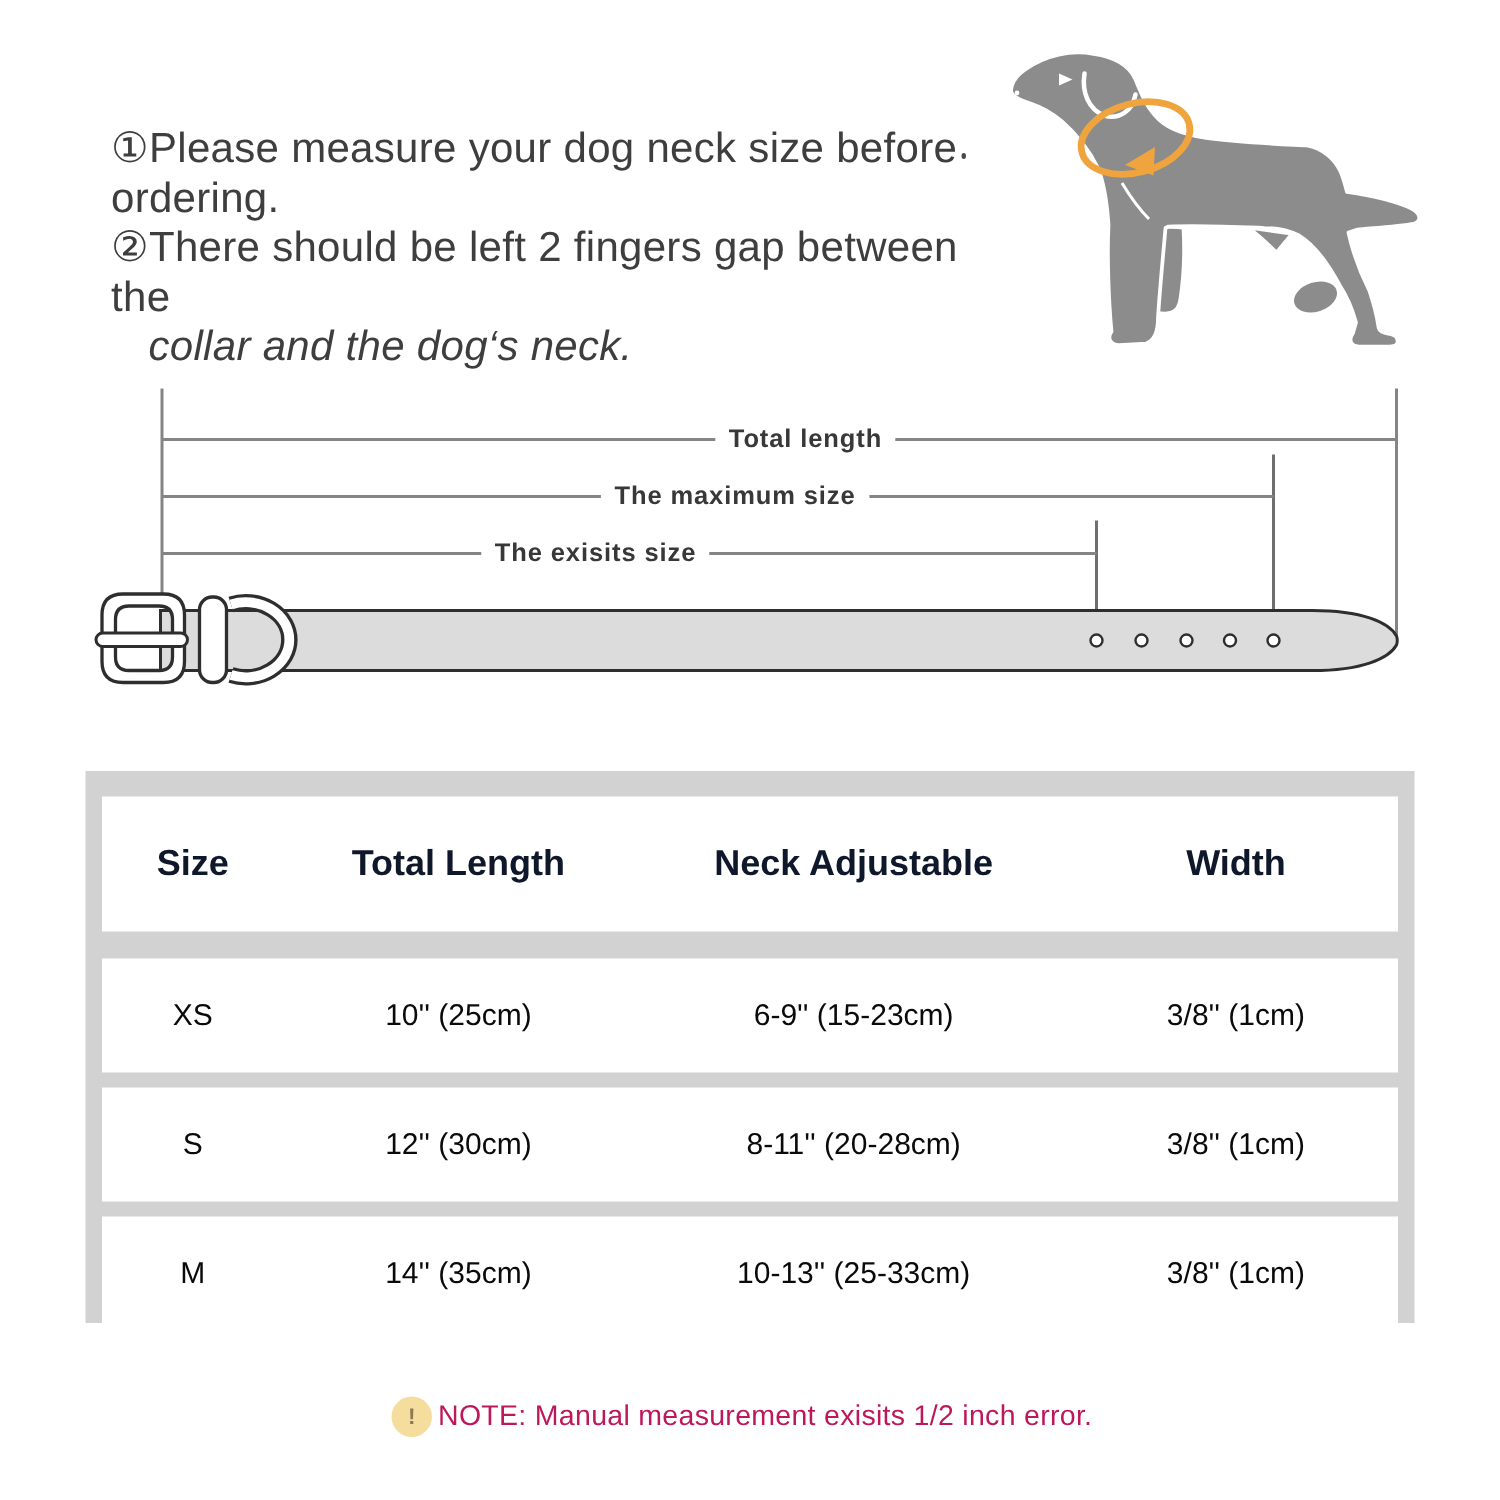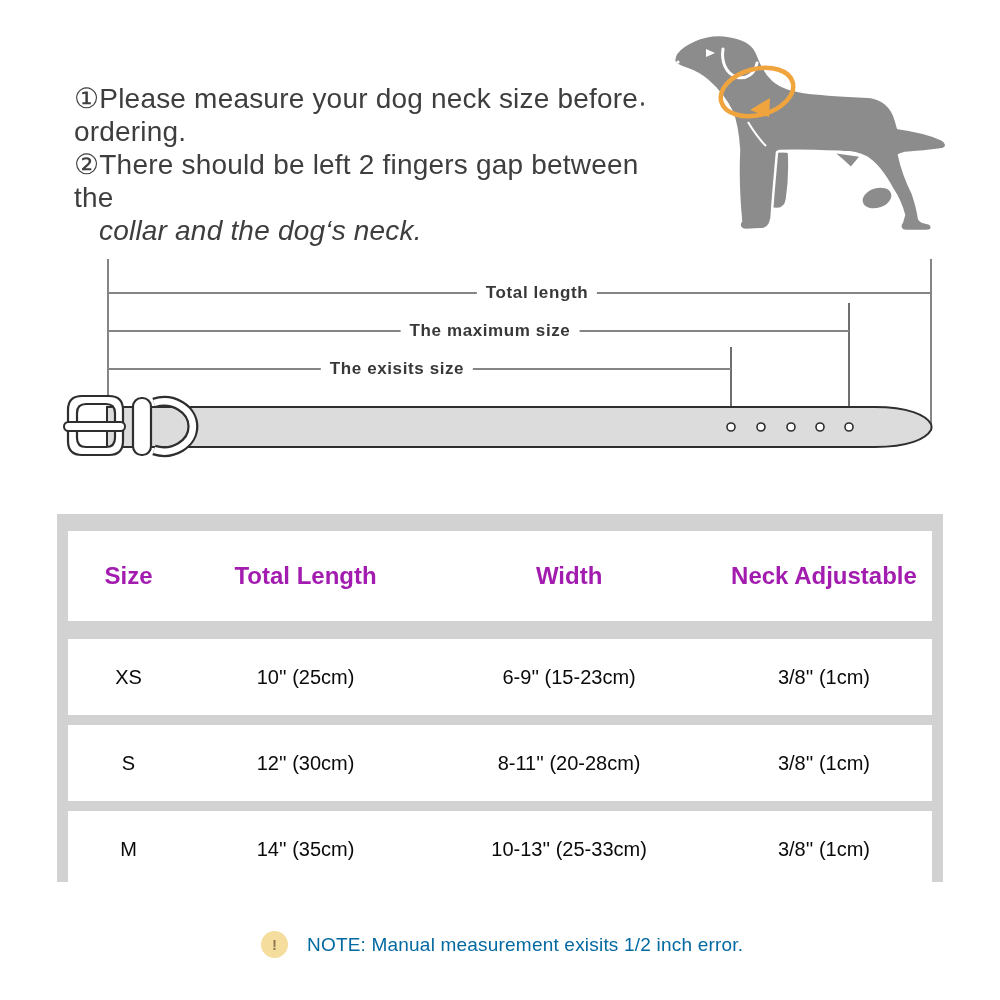--- a/index.html
+++ b/index.html
@@ -28,34 +28,34 @@
   .size-table{
     position:absolute;left:57px;top:514px;width:886px;height:368px;
     background:#d2d2d2;box-sizing:border-box;padding:17px 11px 10px 11px;
     display:flex;flex-direction:column;
   }
   .trow{
     background:#ffffff;display:grid;
     grid-template-columns:14% 27% 34% 25%;
     align-items:center;text-align:center;flex:0 0 auto;
   }
-  .trow.header{height:90px;margin-bottom:18px;font-size:24px;font-weight:bold;color:#a21caf;}
+  .trow.header{height:90px;margin-bottom:18px;font-size:24px;font-weight:bold;color:#0f172a;}
   .trow.data{height:76px;margin-bottom:10px;font-size:20px;color:#0a0a0a;}
   .trow.data:last-child{margin-bottom:0;}
   
   .note{
     position:absolute;left:261px;top:931px;
     display:flex;align-items:center;
   }
   .note-icon{
     width:27px;height:27px;border-radius:50%;background:#f5dd9d;
     color:#8d7a52;font-size:15px;font-weight:bold;line-height:27px;
     text-align:center;flex:0 0 auto;
   }
-  .note-text{margin-left:19px;font-size:19px;color:#0369a1;letter-spacing:0.2px;}
+  .note-text{margin-left:4px;font-size:19px;color:#be185d;letter-spacing:0.2px;}
 </style>
 </head>
 <body>
 
 <div class="instructions">
   <p><span>①</span><span>Please measure your dog neck size before ordering.</span></p>
   <p><span>②</span><span>There should be left 2 fingers gap between the</span></p>
   <p class="indent">collar and the dog‘s neck.</p>
 </div>
 
@@ -148,22 +148,22 @@
 </svg>
 
 <div class="dlabel" style="left:537px;top:293px;">Total length</div>
 <div class="dlabel" style="left:490px;top:331px;">The maximum size</div>
 <div class="dlabel" style="left:397px;top:369px;">The exisits size</div>
 
 <div class="size-table">
   <div class="trow header">
     <div>Size</div>
     <div>Total Length</div>
+    <div>Neck Adjustable</div>
     <div>Width</div>
-    <div>Neck Adjustable</div>
   </div>
   <div class="trow data">
     <div>XS</div>
     <div>10'' (25cm)</div>
     <div>6-9'' (15-23cm)</div>
     <div>3/8'' (1cm)</div>
   </div>
   <div class="trow data">
     <div>S</div>
     <div>12'' (30cm)</div>

